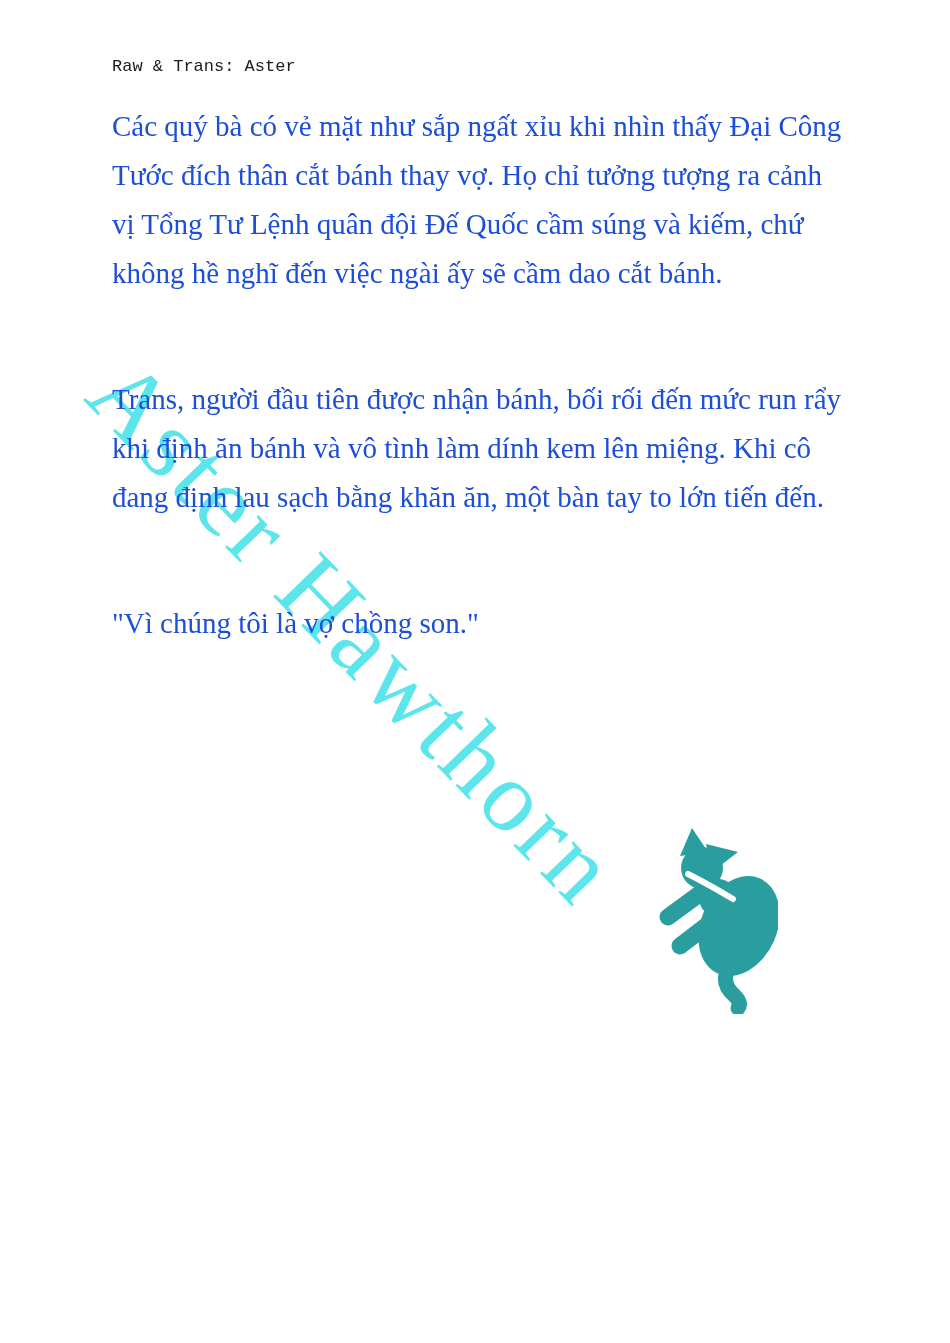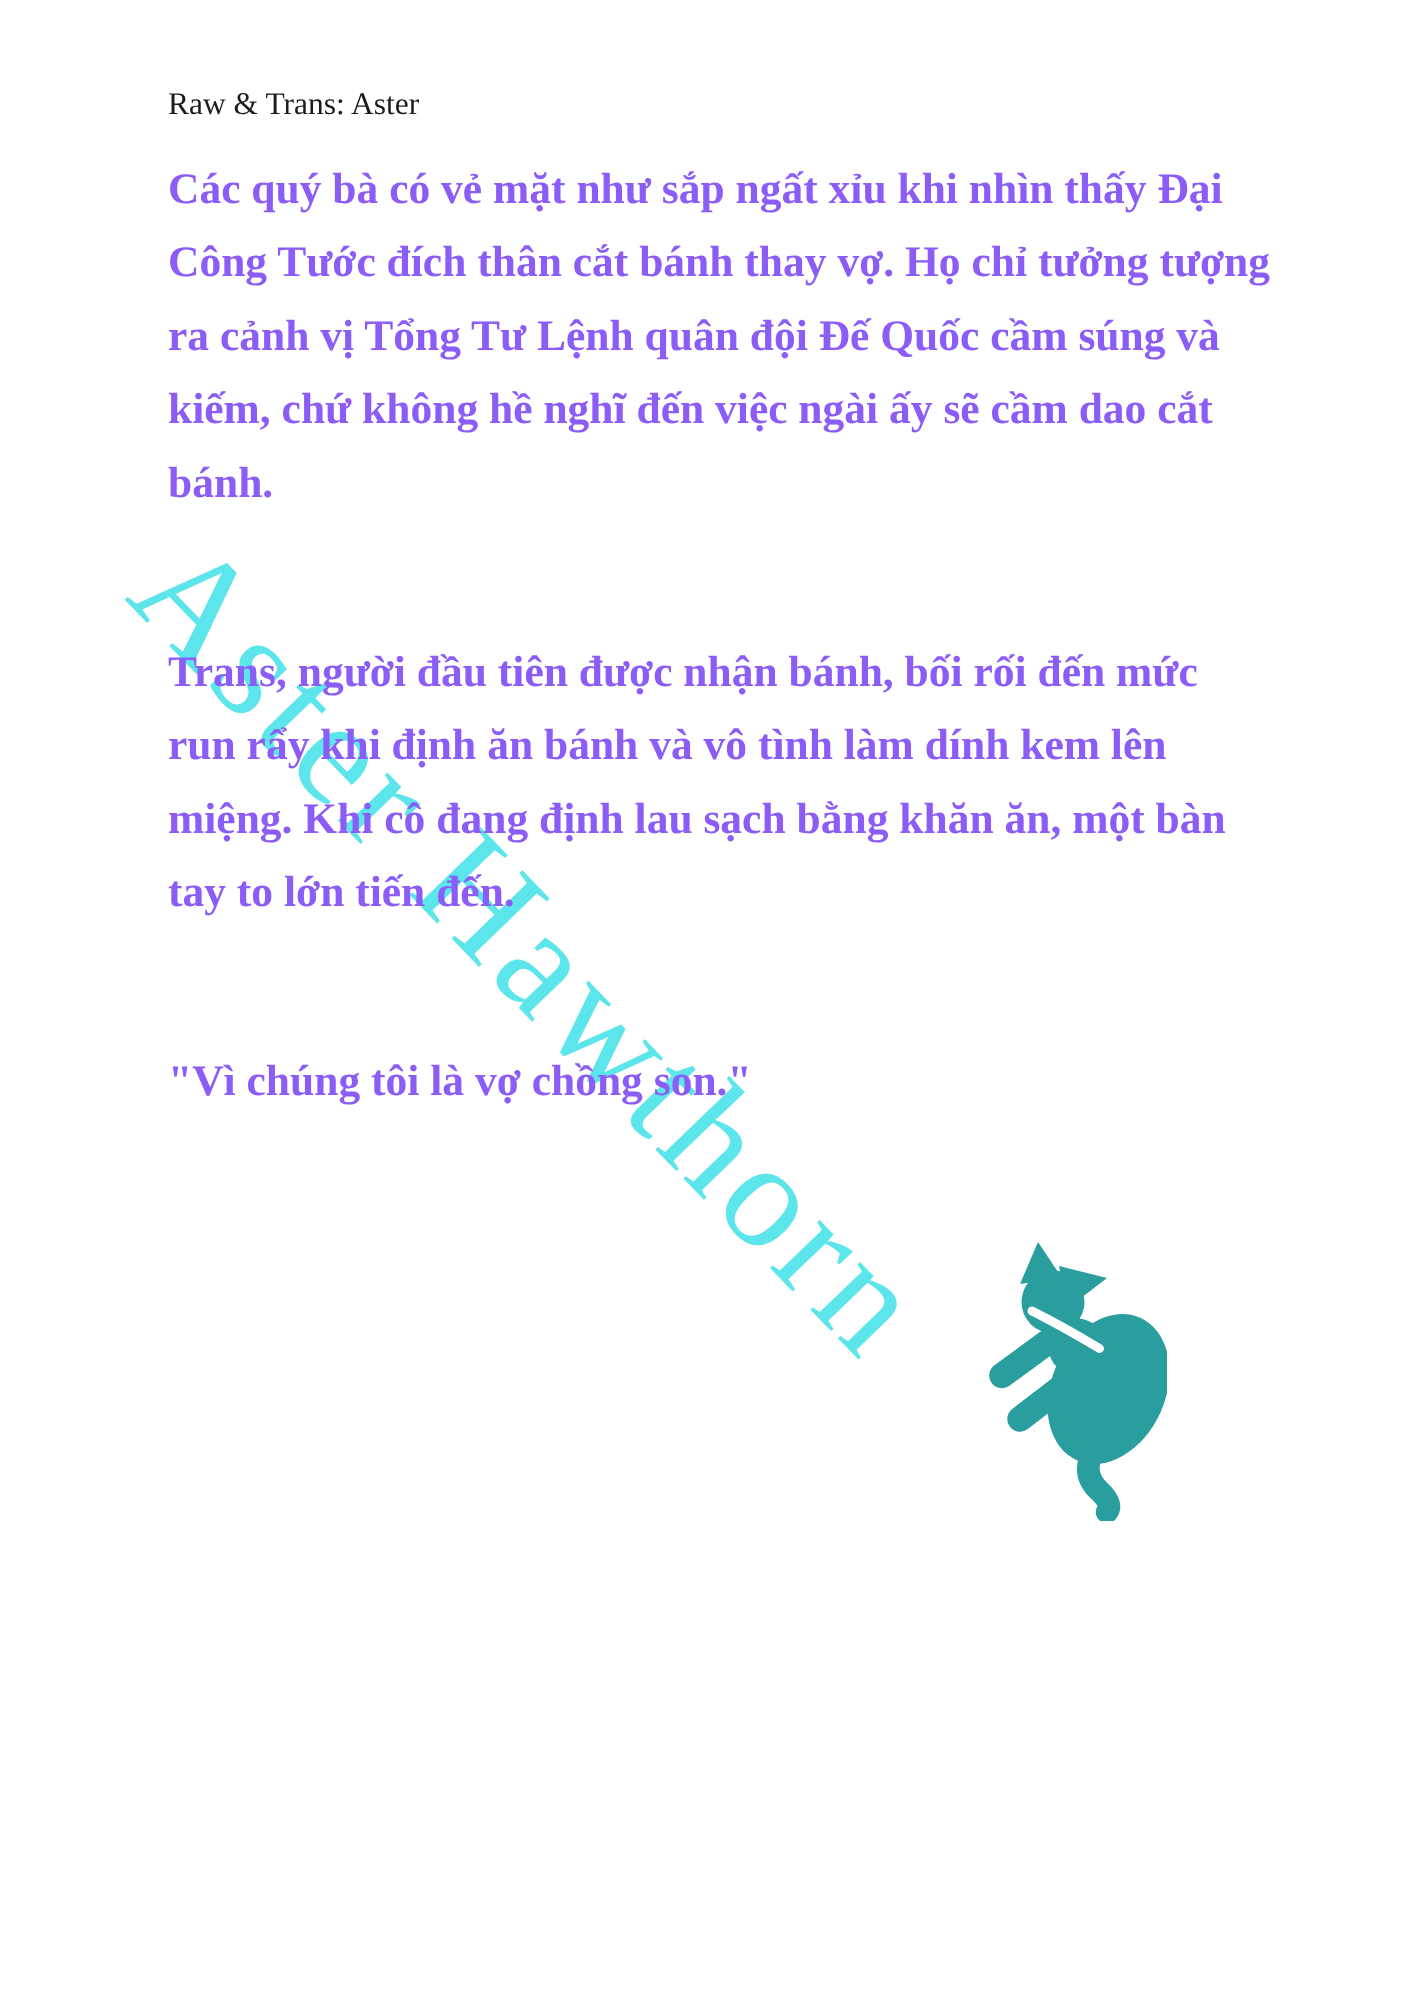--- a/index.html
+++ b/index.html
@@ -9,22 +9,22 @@
     height: 1343px;
     margin: 0 auto;
     background: #ffffff;
     overflow: hidden;
     font-family: "Liberation Serif", serif;
   }
   .credit {
     position: absolute;
     left: 112px;
     top: 57px;
-    font-family: Liberation Serif, serif;
-    font-size: 21px;
+    font-family: Liberation Mono, monospace;
+    font-size: 17px;
     color: #1c1c1c;
     z-index: 3;
   }
   .watermark {
     position: absolute;
     left: 148px;
     top: 336px;
     font-family: "Liberation Serif", serif;
     font-size: 100px;
     letter-spacing: 5px;
@@ -34,22 +34,21 @@
     transform-origin: left top;
     z-index: 1;
     user-select: none;
   }
   .content {
     position: absolute;
     left: 112px;
     top: 102px;
     width: 736px;
     z-index: 2;
-    color: #8b5cf6;
-    font-weight: bold;
+    color: #1d4ed8;
   }
   .content p {
     margin: 0 0 77px 0;
     font-size: 29px;
     line-height: 49px;
     text-align: left;
   }
   .cat {
     position: absolute;
     left: 646px;

